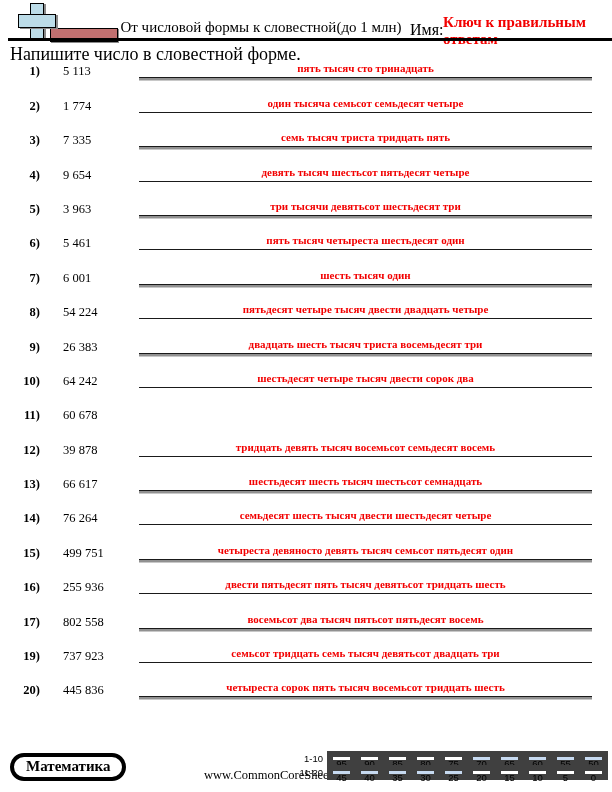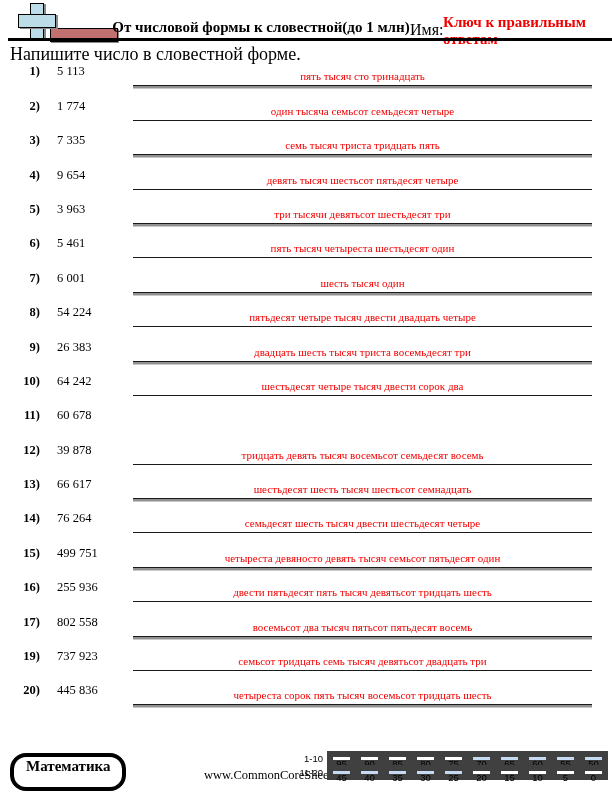--- a/index.html
+++ b/index.html
@@ -9,41 +9,41 @@
   
   .logo{position:absolute;left:14px;top:3px;width:100px;height:38px;}
   .logo .bar{position:absolute;left:36px;top:25px;width:66px;height:12px;
              background:var(--logo-bar,#c17070);border:1px solid #000;box-shadow:1px 1px 0 #8a8a8a;}
   .logo .pv{position:absolute;left:16px;top:0;width:12px;height:34px;
             background:var(--logo-blue,#bcdce8);border:1px solid #000;box-shadow:2px 1px 0 #8a8a8a;}
   .logo .ph{position:absolute;left:4px;top:11px;width:36px;height:12px;
             background:var(--logo-blue,#bcdce8);border:1px solid #000;box-shadow:2px 1px 0 #8a8a8a;}
   .logo .pc{position:absolute;left:17px;top:12px;width:12px;height:12px;
             background:var(--logo-blue,#bcdce8);}
-  .title{position:absolute;left:96px;top:19px;width:330px;font-size:15px;text-align:center;font-weight:bold;}
+  .title{position:absolute;left:96px;top:19px;width:330px;font-size:15px;text-align:center;}
   .name-label{position:absolute;left:410px;top:21px;font-size:16px;}
   .answer-key{position:absolute;left:443px;top:14px;font-size:15px;font-weight:bold;
               color:var(--red,#f20000);}
   .header-rule{position:absolute;left:8px;right:0;top:38px;height:3px;background:#000;}
   .instruction{position:absolute;left:10px;top:44px;font-size:18px;font-weight:normal;}
 
   
   .problems{position:absolute;left:10px;right:20px;top:52px;}
   .problem-row{display:flex;align-items:flex-end;height:34.4px;}
   .p-num{width:30px;text-align:right;font-weight:bold;font-size:12.5px;flex:0 0 auto;
          padding-bottom:7px;}
-  .p-value{margin-left:17px;width:62px;font-size:12.5px;flex:0 0 auto;padding-bottom:7px;font-family:Liberation Serif, serif;}
+  .p-value{margin-left:23px;width:62px;font-size:12.5px;flex:0 0 auto;padding-bottom:7px;font-family:Liberation Serif, serif;}
   .p-line{flex:1;margin-left:14px;text-align:center;border-bottom:1.2px solid #1a1a1a;
-          padding-bottom:1px;}
+          padding-bottom:1px;margin-bottom:8px;font-weight:bold;}
   .problem-row:nth-child(odd) .p-line{box-shadow:0 2.5px 0 #919191;}
   .p-answer{font-size:11px;color:var(--red,#f20000);}
 
   
   .badge{position:absolute;left:10px;top:753px;border:4px solid #000;border-radius:16px;
-         padding:1px 12px 12px 12px;font-size:15px;font-weight:bold;background:#fff;}
+         padding:1px 12px 2px 12px;font-size:15px;font-weight:bold;background:#fff;}
   .url{position:absolute;left:160px;top:768px;font-size:12.5px;color:#000;text-decoration:none;margin-left:44px;}
   .pagenum{position:absolute;left:300px;top:750px;width:100px;text-align:center;font-size:24px;}
   .score-table{position:absolute;right:4px;top:751px;display:flex;flex-direction:column;
                font-size:9.5px;font-family:Liberation Sans, sans-serif;}
   .score-row{display:flex;height:15px;}
   .score-row + .score-row{margin-top:-1px;}
   .score-label{width:32px;text-align:right;padding-right:5px;line-height:15px;flex:0 0 auto;}
   .score-cell{width:17px;flex:0 0 auto;border:6px solid #404040;margin-left:-1px;text-align:center;
               line-height:13px;background:#fff;}
   .score-cell:first-of-type{margin-left:0;}

